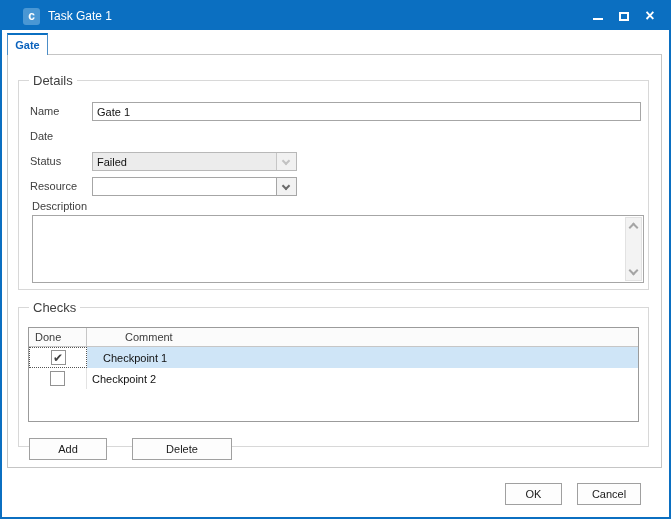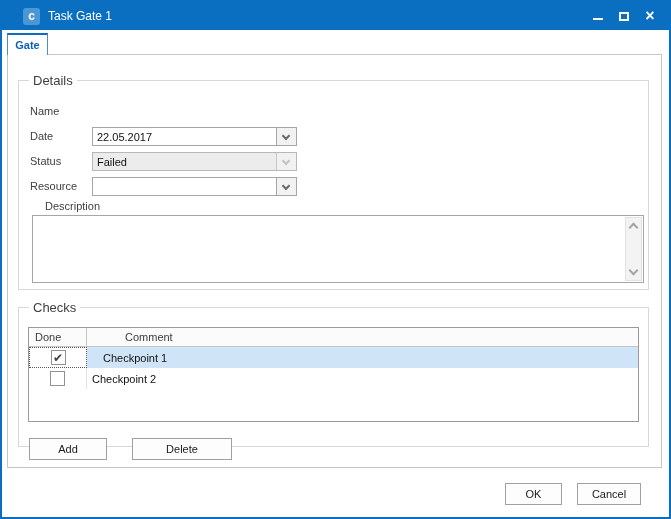--- a/index.html
+++ b/index.html
@@ -131,46 +131,41 @@
   <div class="tab">
     <span class="tab-label">Gate</span>
   </div>
 
   <div class="panel">
 
     <div class="groupbox g-details">
       <span class="group-label">Details</span>
 
       <span class="fld-label" style="top:24px;">Name</span>
+      <input class="textbox" style="left: 73px; top: 21px; width: 549px; height: 19px;" value="Gate 1">
 
       <span class="fld-label" style="top:49px;">Date</span>
-      <div class="combo" style="left:73px; top:46px; width:205px; height:19px;">
-        <div class="combo-value">22.05.2017</div>
-        <div class="combo-btn">
-          <span class="chev"></span>
-        </div>
-      </div>
 
       <span class="fld-label" style="top:74px;">Status</span>
       <div class="combo disabled" style="left:73px; top:71px; width:205px; height:19px;">
         <div class="combo-value">Failed</div>
         <div class="combo-btn">
           <span class="chev"></span>
         </div>
       </div>
 
       <span class="fld-label" style="top:99px;">Resource</span>
       <div class="combo" style="left:73px; top:96px; width:205px; height:19px;">
         <div class="combo-value"></div>
         <div class="combo-btn">
           <span class="chev"></span>
         </div>
       </div>
 
-      <span class="fld-label" style="left:26px; top:119px;">Description</span>
+      <span class="fld-label" style="left:13px; top:119px;">Description</span>
       <div class="descbox">
         <div class="vscroll">
           <span class="vs-arrow vs-up"></span>
           <span class="vs-arrow vs-down"></span>
         </div>
       </div>
     </div>
 
     <div class="groupbox g-checks">
       <span class="group-label">Checks</span>

